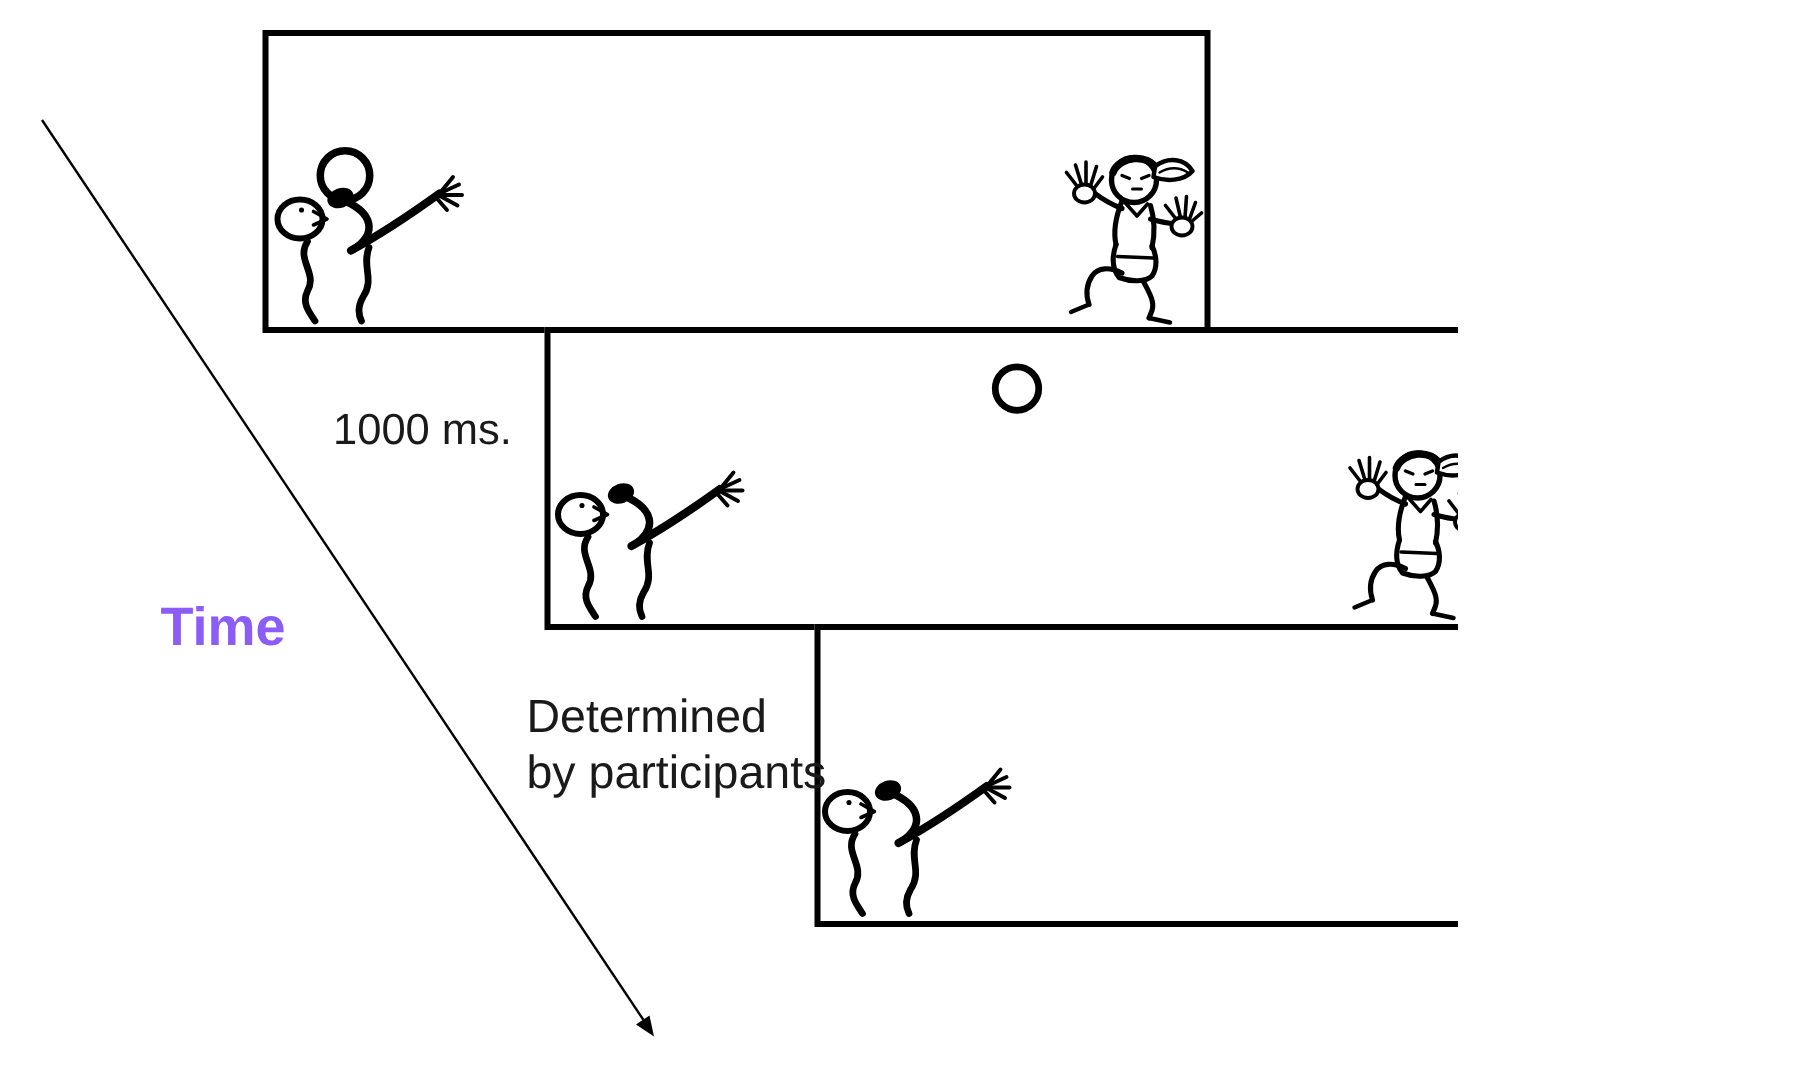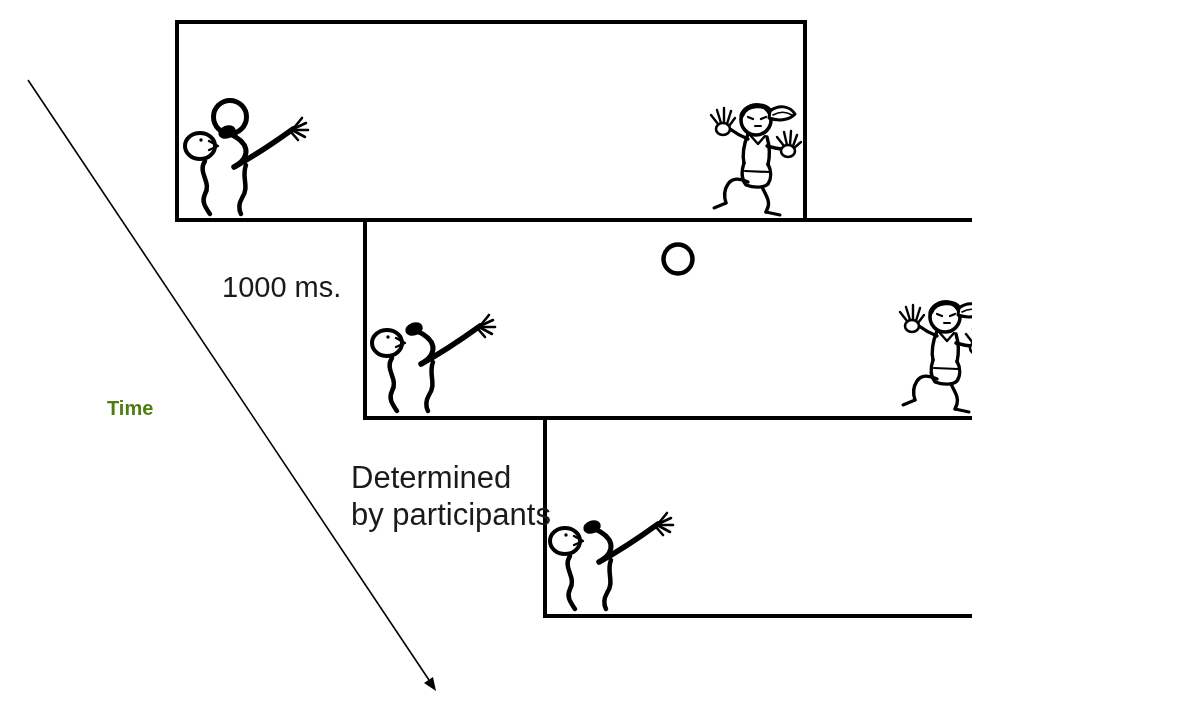--- a/index.html
+++ b/index.html
@@ -10,21 +10,21 @@
   .panel {
     position:absolute; background:#ffffff; border:4px solid #000000;
     box-sizing:border-box; z-index:2;
   }
   #panel1 { left:175px; top:20px;  width:632px; height:202px; }
   #panel2 { left:363px; top:218px; width:630px; height:202px; }
   #panel3 { left:543px; top:416px; width:635px; height:202px; }
   .fig { position:absolute; z-index:3; }
   .lbl { position:absolute; z-index:4; color:#1a1a1a; }
   #duration-label { left:222px; top:271px; font-size:29px; }
-  #time-label     { left:107px; top:397px; font-size:20px; font-weight:bold; color:#4d7c0f; }
+  #time-label     { left:107px; top:397px; font-size:36px; font-weight:bold; color:#8b5cf6; }
   #response-label { left:351px; top:459px; font-size:31px; line-height:37px; white-space:pre-line; }
   #time-arrow { position:absolute; left:0; top:0; z-index:1; pointer-events:none; }
 </style>
 </head>
 <body>
 
 <div class="stage">
 
   <svg width="0" height="0" style="position:absolute" aria-hidden="true">
     <defs>

